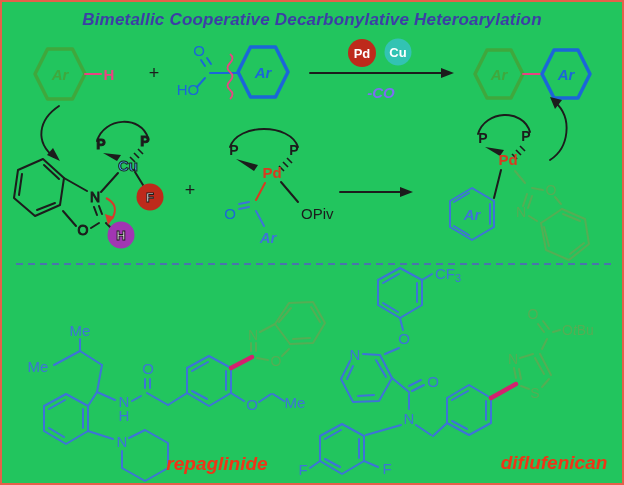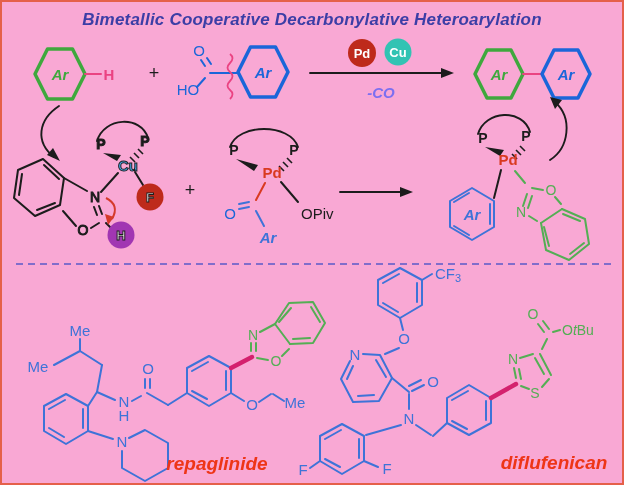--- a/index.html
+++ b/index.html
@@ -1,17 +1,17 @@
 <!DOCTYPE html>
 <html><head>
 <meta charset="utf-8">
 <style>
   html,body{margin:0;padding:0;background:#fff;}
   #frame{position:relative;width:624px;height:485px;box-sizing:border-box;
-         border:2.5px solid #E5604A;background:#f9a8d4;overflow:hidden;
+         border:2.5px solid #E5604A;background:#22c55e;overflow:hidden;
          font-family:"Liberation Sans",sans-serif;}
   #title{position:absolute;top:8px;left:0;width:100%;text-align:center;
          font-size:17px;font-weight:bold;font-style:italic;color:#3C3EA6;
          letter-spacing:.2px;}
   svg{position:absolute;top:0;left:0;}
   text{font-family:"Liberation Sans",sans-serif;}
   .atom{font-size:15px;font-weight:500;}
   .atom-s{font-size:14px;font-weight:500;}
   .p-lbl{font-size:14px;font-weight:bold;fill:#1c1c1c;}
   .ar-lbl{font-size:15px;font-weight:bold;font-style:italic;}

